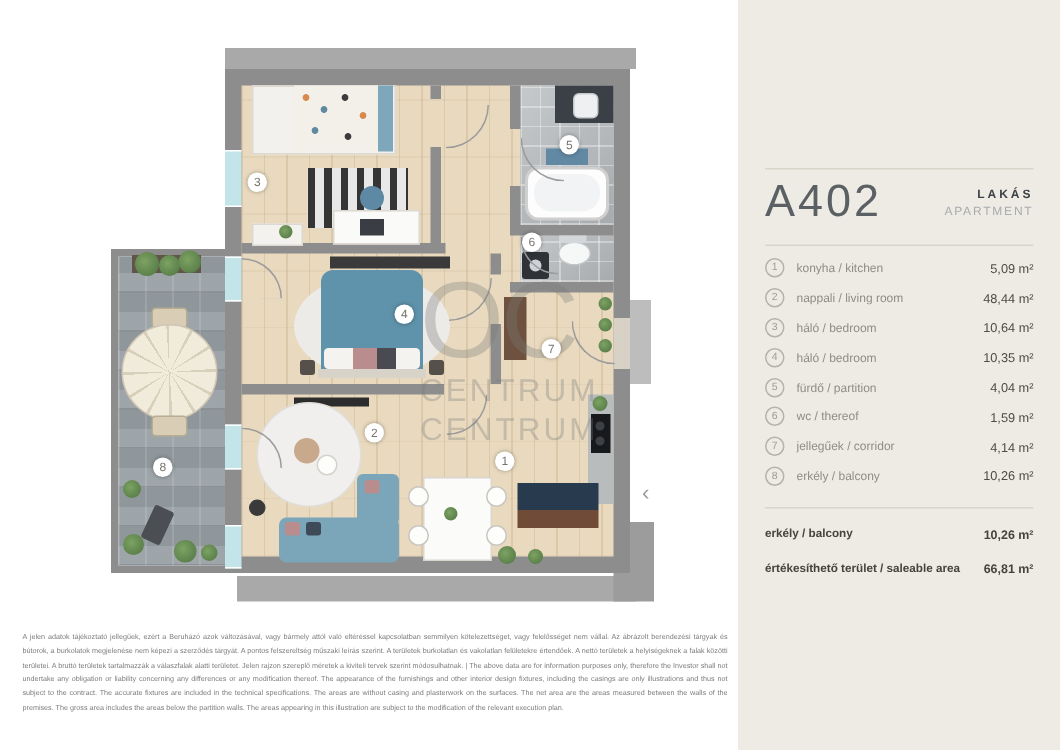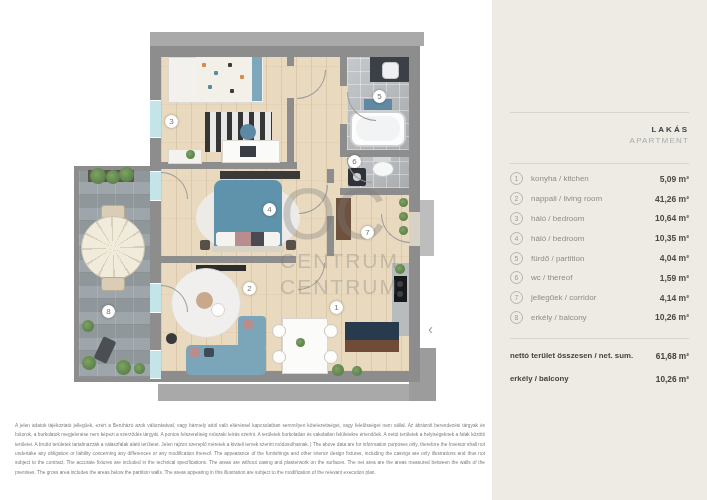--- a/index.html
+++ b/index.html
@@ -43,21 +43,21 @@
   #unit-title{position:absolute;left:18px;top:118px;font-size:30px;font-weight:300;
               letter-spacing:2px;color:#5b6064;}
   #unit-type{position:absolute;right:18px;top:125px;text-align:right;}
   #unit-type .hu{font-size:8px;font-weight:700;letter-spacing:2px;color:#3e4347;}
   #unit-type .en{font-size:8px;letter-spacing:1.2px;color:#a8acae;margin-top:2px;}
   #room-list{position:absolute;left:18px;top:169px;width:179px;}
   .room-row{display:flex;align-items:center;height:19.8px;}
   .circ{flex:0 0 auto;width:11px;height:11px;border:1px solid #b5b2a8;border-radius:50%;
         font-size:7px;line-height:11px;text-align:center;color:#a09d93;}
   .rlabel{flex:1 1 auto;margin-left:8px;font-size:8px;color:#908d84;white-space:nowrap;overflow:hidden;}
-  .rvalue{flex:0 0 auto;font-size:8.5px;font-weight:700;color:#4e4b43;white-space:nowrap;}
+  .rvalue{flex:0 0 auto;font-size:8.5px;font-weight:400;color:#4e4b43;white-space:nowrap;}
   #summary-list{position:absolute;left:18px;top:344px;width:179px;}
   .sum-row{display:flex;align-items:center;justify-content:space-between;height:23px;}
   .slabel{font-size:7.8px;font-weight:700;color:#46433c;white-space:nowrap;}
   .svalue{font-size:8.3px;font-weight:700;color:#46433c;white-space:nowrap;margin-left:4px;}
   #chevron{position:absolute;left:428px;top:320px;font-size:15px;color:#9b9b9b;cursor:pointer;}
 </style>
 </head>
 <body>
 
 <div id="page">
@@ -196,36 +196,37 @@
         <div class="plan-num" style="left: 102px; top: 305px;">8</div>
       </div>
   </div>
 
   <div id="chevron">‹</div>
 
   <div id="disclaimer">A jelen adatok tájékoztató jellegűek, ezért a Beruházó azok változásával, vagy bármely attól való eltéréssel kapcsolatban semmilyen kötelezettséget, vagy felelősséget nem vállal. Az ábrázolt berendezési tárgyak és bútorok, a burkolatok megjelenése nem képezi a szerződés tárgyát. A pontos felszereltség műszaki leírás szerint. A területek burkolatlan és vakolatlan felületekre értendőek. A nettó területek a helyiségeknek a falak közötti területei. A bruttó területek tartalmazzák a válaszfalak alatti területet. Jelen rajzon szereplő méretek a kiviteli tervek szerint módosulhatnak. | The above data are for information purposes only, therefore the Investor shall not undertake any obligation or liability concerning any differences or any modification thereof. The appearance of the furnishings and other interior design fixtures, including the casings are only illustrations and thus not subject to the contract. The accurate fixtures are included in the technical specifications. The areas are without casing and plasterwork on the surfaces. The net area are the areas measured between the walls of the premises. The gross area includes the areas below the partition walls. The areas appearing in this illustration are subject to the modification of the relevant execution plan.</div>
 
   <div id="panel">
     <div class="pdivider" style="top:112px;"></div>
+    <div id="unit-title">A402</div>
     <div id="unit-type">
       <div class="hu">LAKÁS</div>
       <div class="en">APARTMENT</div>
     </div>
     <div class="pdivider" style="top:163px;"></div>
 
     <div id="room-list">
         <div class="room-row">
           <span class="circ">1</span>
           <span class="rlabel">konyha  /  kitchen</span>
           <span class="rvalue">5,09 m²</span>
         </div>
         <div class="room-row">
           <span class="circ">2</span>
           <span class="rlabel">nappali  /  living room</span>
-          <span class="rvalue">41,26 m²</span>
+          <span class="rvalue">48,44 m²</span>
         </div>
         <div class="room-row">
           <span class="circ">3</span>
           <span class="rlabel">háló  /  bedroom</span>
           <span class="rvalue">10,64 m²</span>
         </div>
         <div class="room-row">
           <span class="circ">4</span>
           <span class="rlabel">háló  /  bedroom</span>
           <span class="rvalue">10,35 m²</span>
@@ -249,24 +250,24 @@
           <span class="circ">8</span>
           <span class="rlabel">erkély  /  balcony</span>
           <span class="rvalue">10,26 m²</span>
         </div>
       </div>
 
     <div class="pdivider" style="top:338px;"></div>
 
     <div id="summary-list">
         <div class="sum-row">
-          <span class="slabel">nettó terület összesen / net. sum.</span>
-          <span class="svalue">61,68 m²</span>
-        </div>
-        <div class="sum-row">
           <span class="slabel">erkély / balcony</span>
           <span class="svalue">10,26 m²</span>
         </div>
+        <div class="sum-row">
+          <span class="slabel">értékesíthető terület / saleable area</span>
+          <span class="svalue">66,81 m²</span>
+        </div>
       </div>
 
   </div>
 
 </div>
 
 </body></html>

